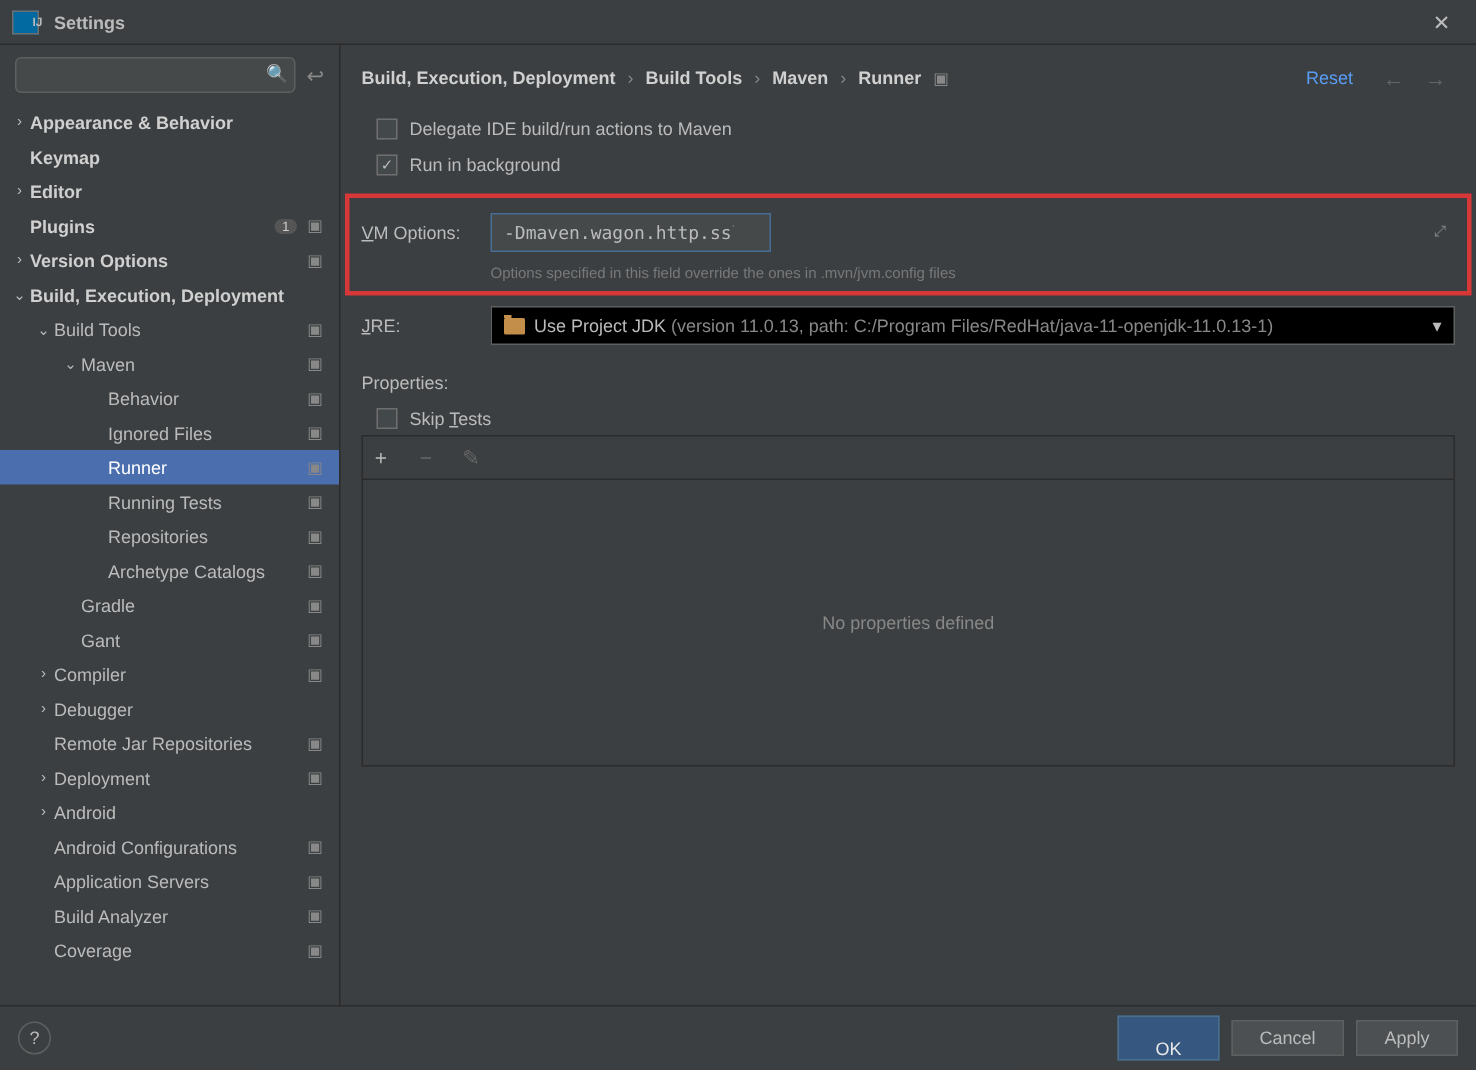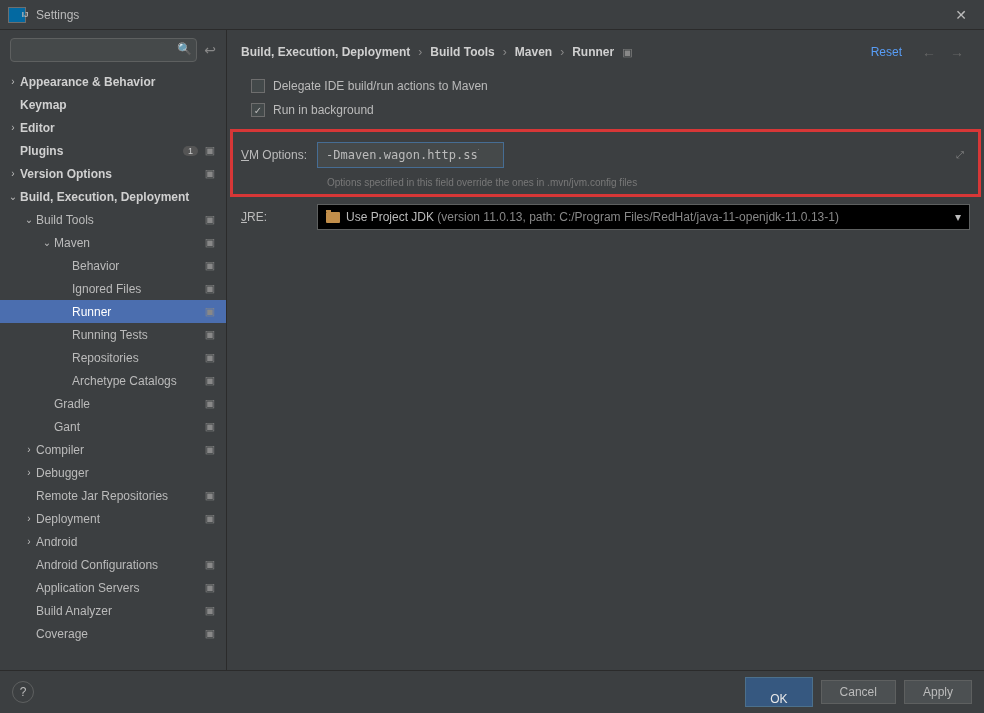--- a/index.html
+++ b/index.html
@@ -1,21 +1,21 @@
 <!DOCTYPE html>
 <html><head>
 <meta charset="utf-8">
 <style>
   * { box-sizing: border-box; margin: 0; padding: 0; font-family: "Segoe UI", Arial, sans-serif; }
   body { background: #3c3f41; color: #bbbbbb; font-size: 12px; width: 984px; height: 713px; overflow: hidden; }
   
   
   .titlebar { height: 30px; background: #3c3f41; display: flex; align-items: center; padding: 0 8px; border-bottom: 1px solid #2b2b2b; }
   .titlebar .app-icon { width: 16px; height: 16px; background: #0369a1; border: 1px solid #6e6e6e; display: flex; align-items: center; justify-content: center; font-size: 8px; font-weight: bold; color: #bbb; margin-right: 10px; padding-left: 16px; }
-  .titlebar .title { flex: 1; color: #bbbbbb; font-size: 12px; }
+  .titlebar .title { flex: 1; color: #bbbbbb; font-size: 12px; font-weight: bold; }
   .titlebar .close { width: 30px; text-align: center; color: #bbb; font-size: 14px; cursor: pointer; }
   
   
   .main { display: flex; height: 640px; }
   
   
   .sidebar { width: 227px; background: #3c3f41; border-right: 1px solid #2b2b2b; display: flex; flex-direction: column; }
   .search-row { padding: 8px 10px; display: flex; align-items: center; gap: 6px; }
   .search-input { flex: 1; background: #45494a; border: 1px solid #5e6060; border-radius: 4px; height: 24px; padding: 0 22px 0 8px; color: #bbb; font-size: 12px; position: relative; }
   .search-wrap { flex: 1; position: relative; }
@@ -43,21 +43,21 @@
   .breadcrumb .sep { color: #888; }
   .breadcrumb .gear-icon { color: #888; font-size: 11px; }
   .reset { color: #589df6; cursor: pointer; margin-right: 20px; }
   .nav-arrows { color: #666; font-size: 14px; display: flex; gap: 14px; }
   
   .form { padding: 8px 14px 12px 14px; }
   .checkbox-row { display: flex; align-items: center; gap: 8px; height: 24px; padding-left: 10px; }
   .checkbox { width: 14px; height: 14px; border: 1px solid #6e6e6e; background: #43494a; display: inline-flex; align-items: center; justify-content: center; font-size: 10px; color: #bbb; }
   .checkbox.checked::after { content: "✓"; color: #bbb; }
   
-  .field-row { display: flex; align-items: center; margin-top: 14px; }
+  .field-row { display: flex; align-items: center; gap: 10px; margin-top: 14px; }
   .field-row.highlighted { outline: 3px solid #d73737; outline-offset: 4px; padding: 6px 4px 22px 4px; margin-left: -4px; margin-right: -4px; position: relative; }
   .field-label { width: 76px; color: #bbb; }
   .field-label.wide { width: 130px; }
   .underline { text-decoration: underline; }
   .text-input { flex: 1; background: #45494a; border: 1px solid #5e6060; height: 26px; padding: 0 24px 0 8px; color: #bbb; font-family: Consolas, monospace; font-size: 12px; position: relative; }
   .text-input.focused { border: 1px solid #466d94; background: #45494a; }
   .input-wrap { flex: 1; position: relative; }
   .expand-icon { position: absolute; right: 6px; top: 7px; color: #888; font-size: 10px; }
   .hint { position: absolute; left: 90px; bottom: 2px; font-size: 10px; color: #787878; }
   
@@ -269,20 +269,35 @@
       <div class="field-row">
         <span class="field-label"><span class="underline">J</span>RE:</span>
         <div class="combo">
           <span class="folder-icon"></span>
           <span class="combo-text"><span>Use Project JDK </span><span class="muted">(version 11.0.13, path: C:/Program Files/RedHat/java-11-openjdk-11.0.13-1)</span></span>
           <span class="dd">▾</span>
         </div>
       </div>
 
 
+      <div class="properties-section">
+        <div class="props-label">Properties:</div>
+        <div class="props-skip">
+          <span class="checkbox"></span>
+          <span>Skip <span class="underline">T</span>ests</span>
+        </div>
+        <div class="props-toolbar">
+          <span class="tbtn">+</span>
+          <span class="tbtn disabled">−</span>
+          <span class="tbtn disabled">✎</span>
+        </div>
+        <div class="props-box">
+          <span>No properties defined</span>
+        </div>
+      </div>
     </div>
   </div>
 </div>
 
 <div class="footer">
   <div class="help-btn">?</div>
   <div class="footer-spacer"></div>
   <button class="btn primary">OK</button>
   <button class="btn">Cancel</button>
   <button class="btn">Apply</button>

